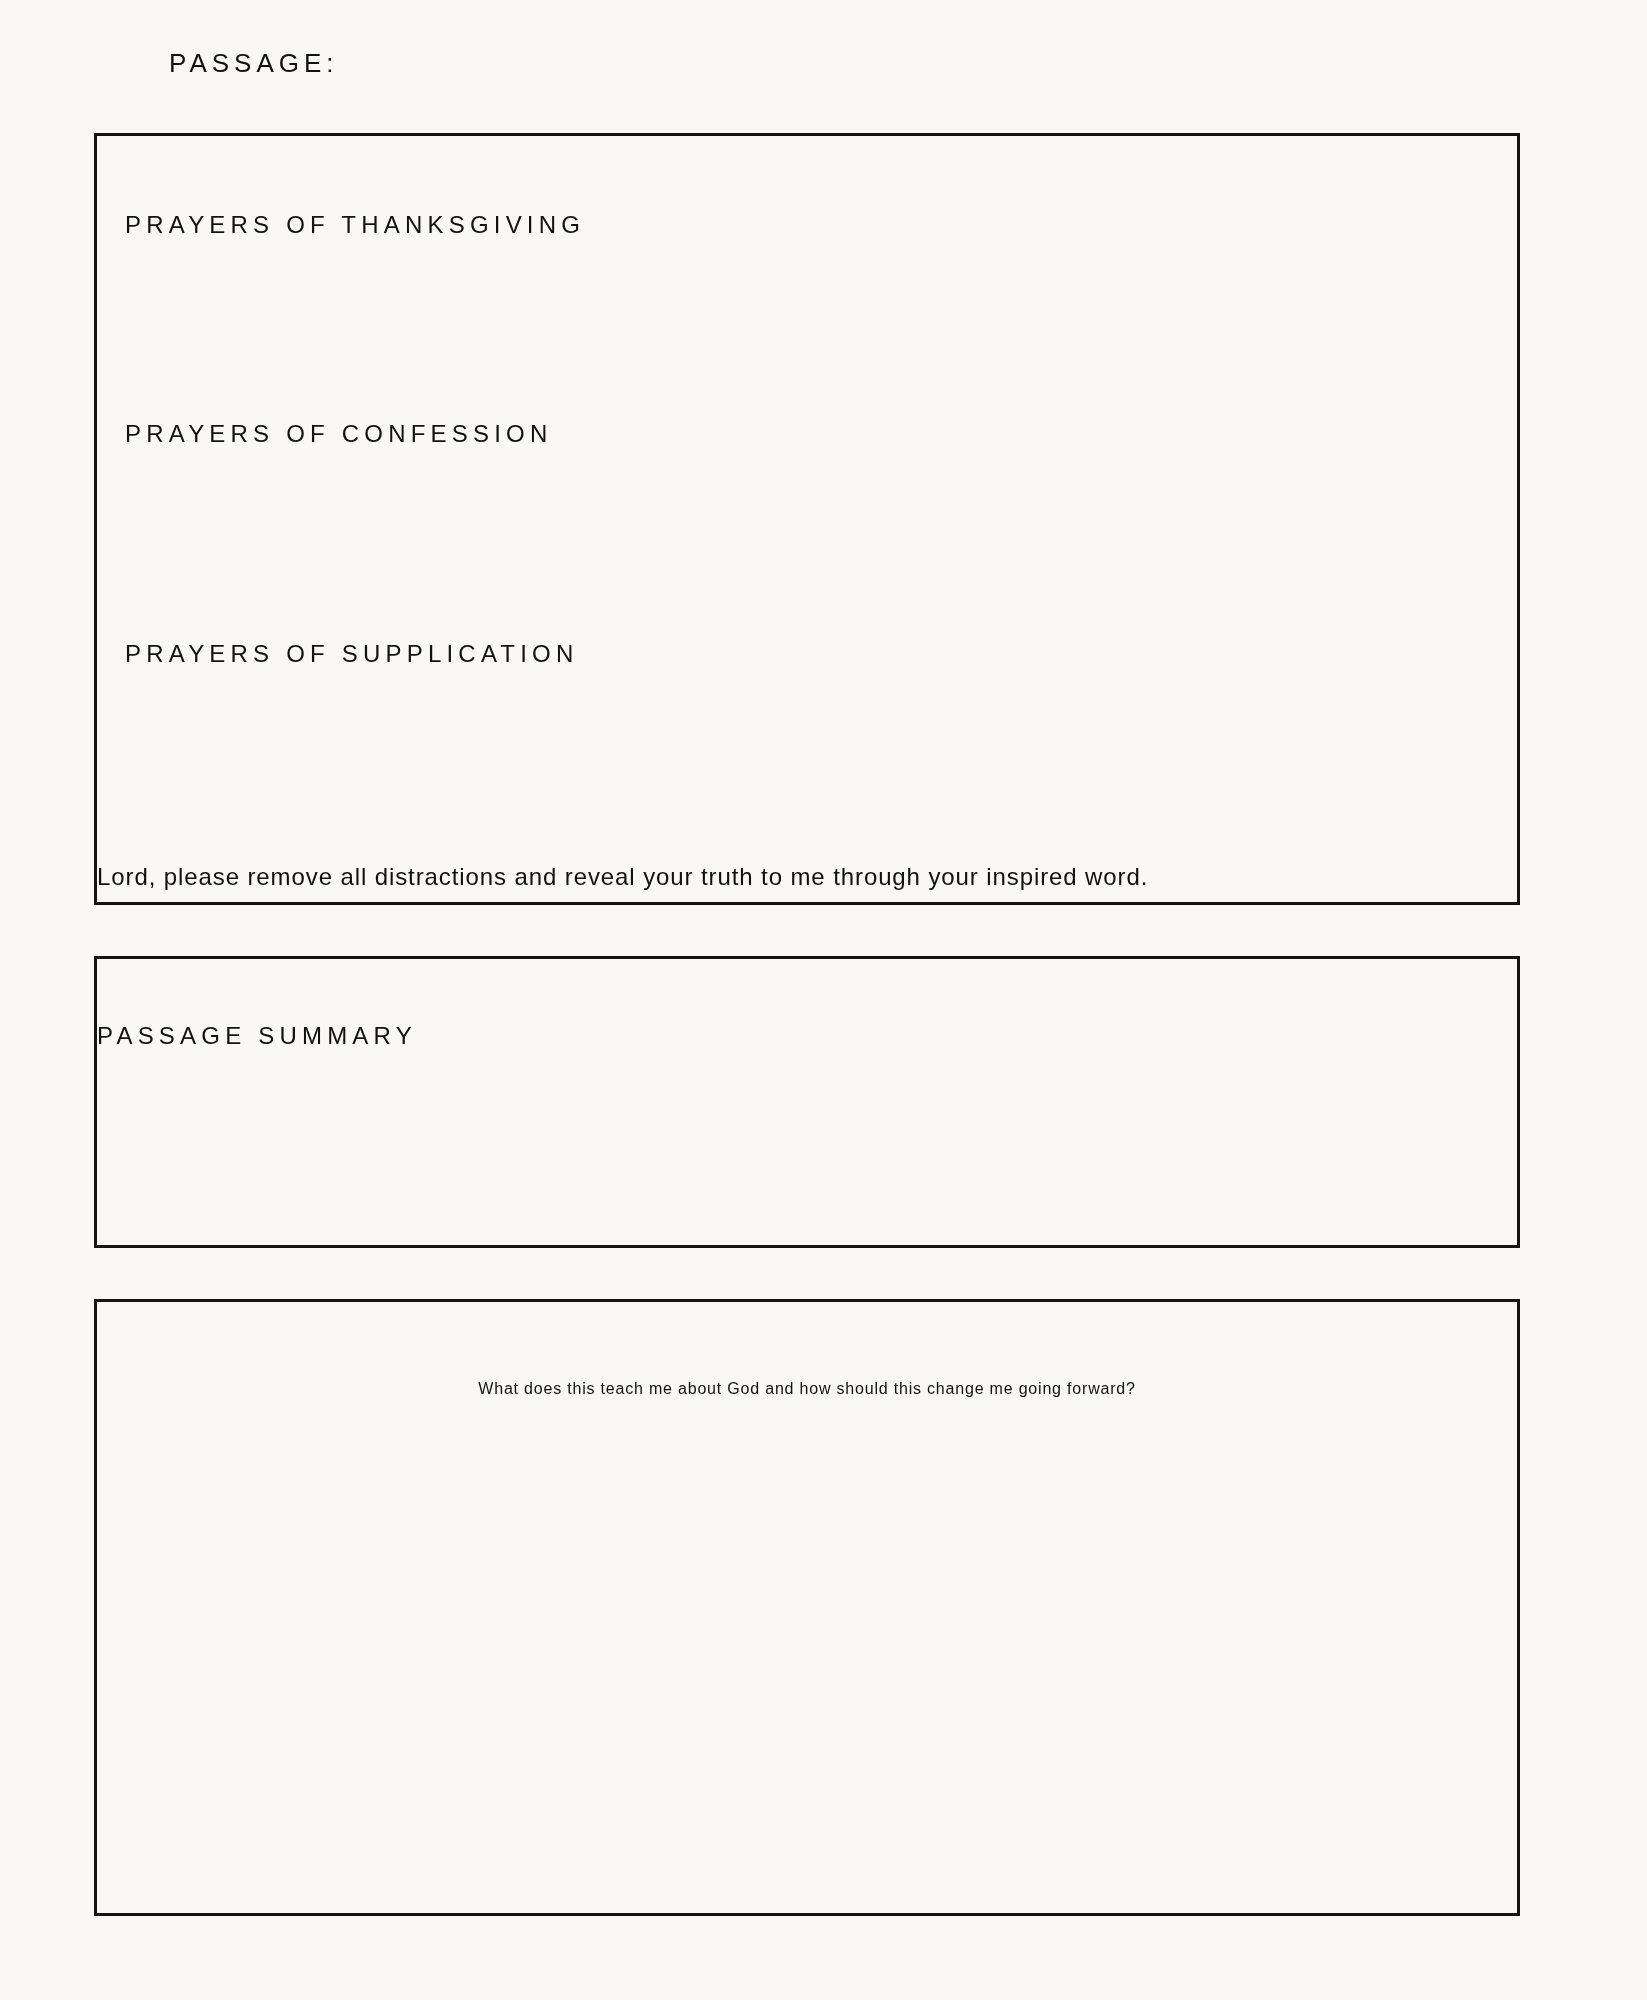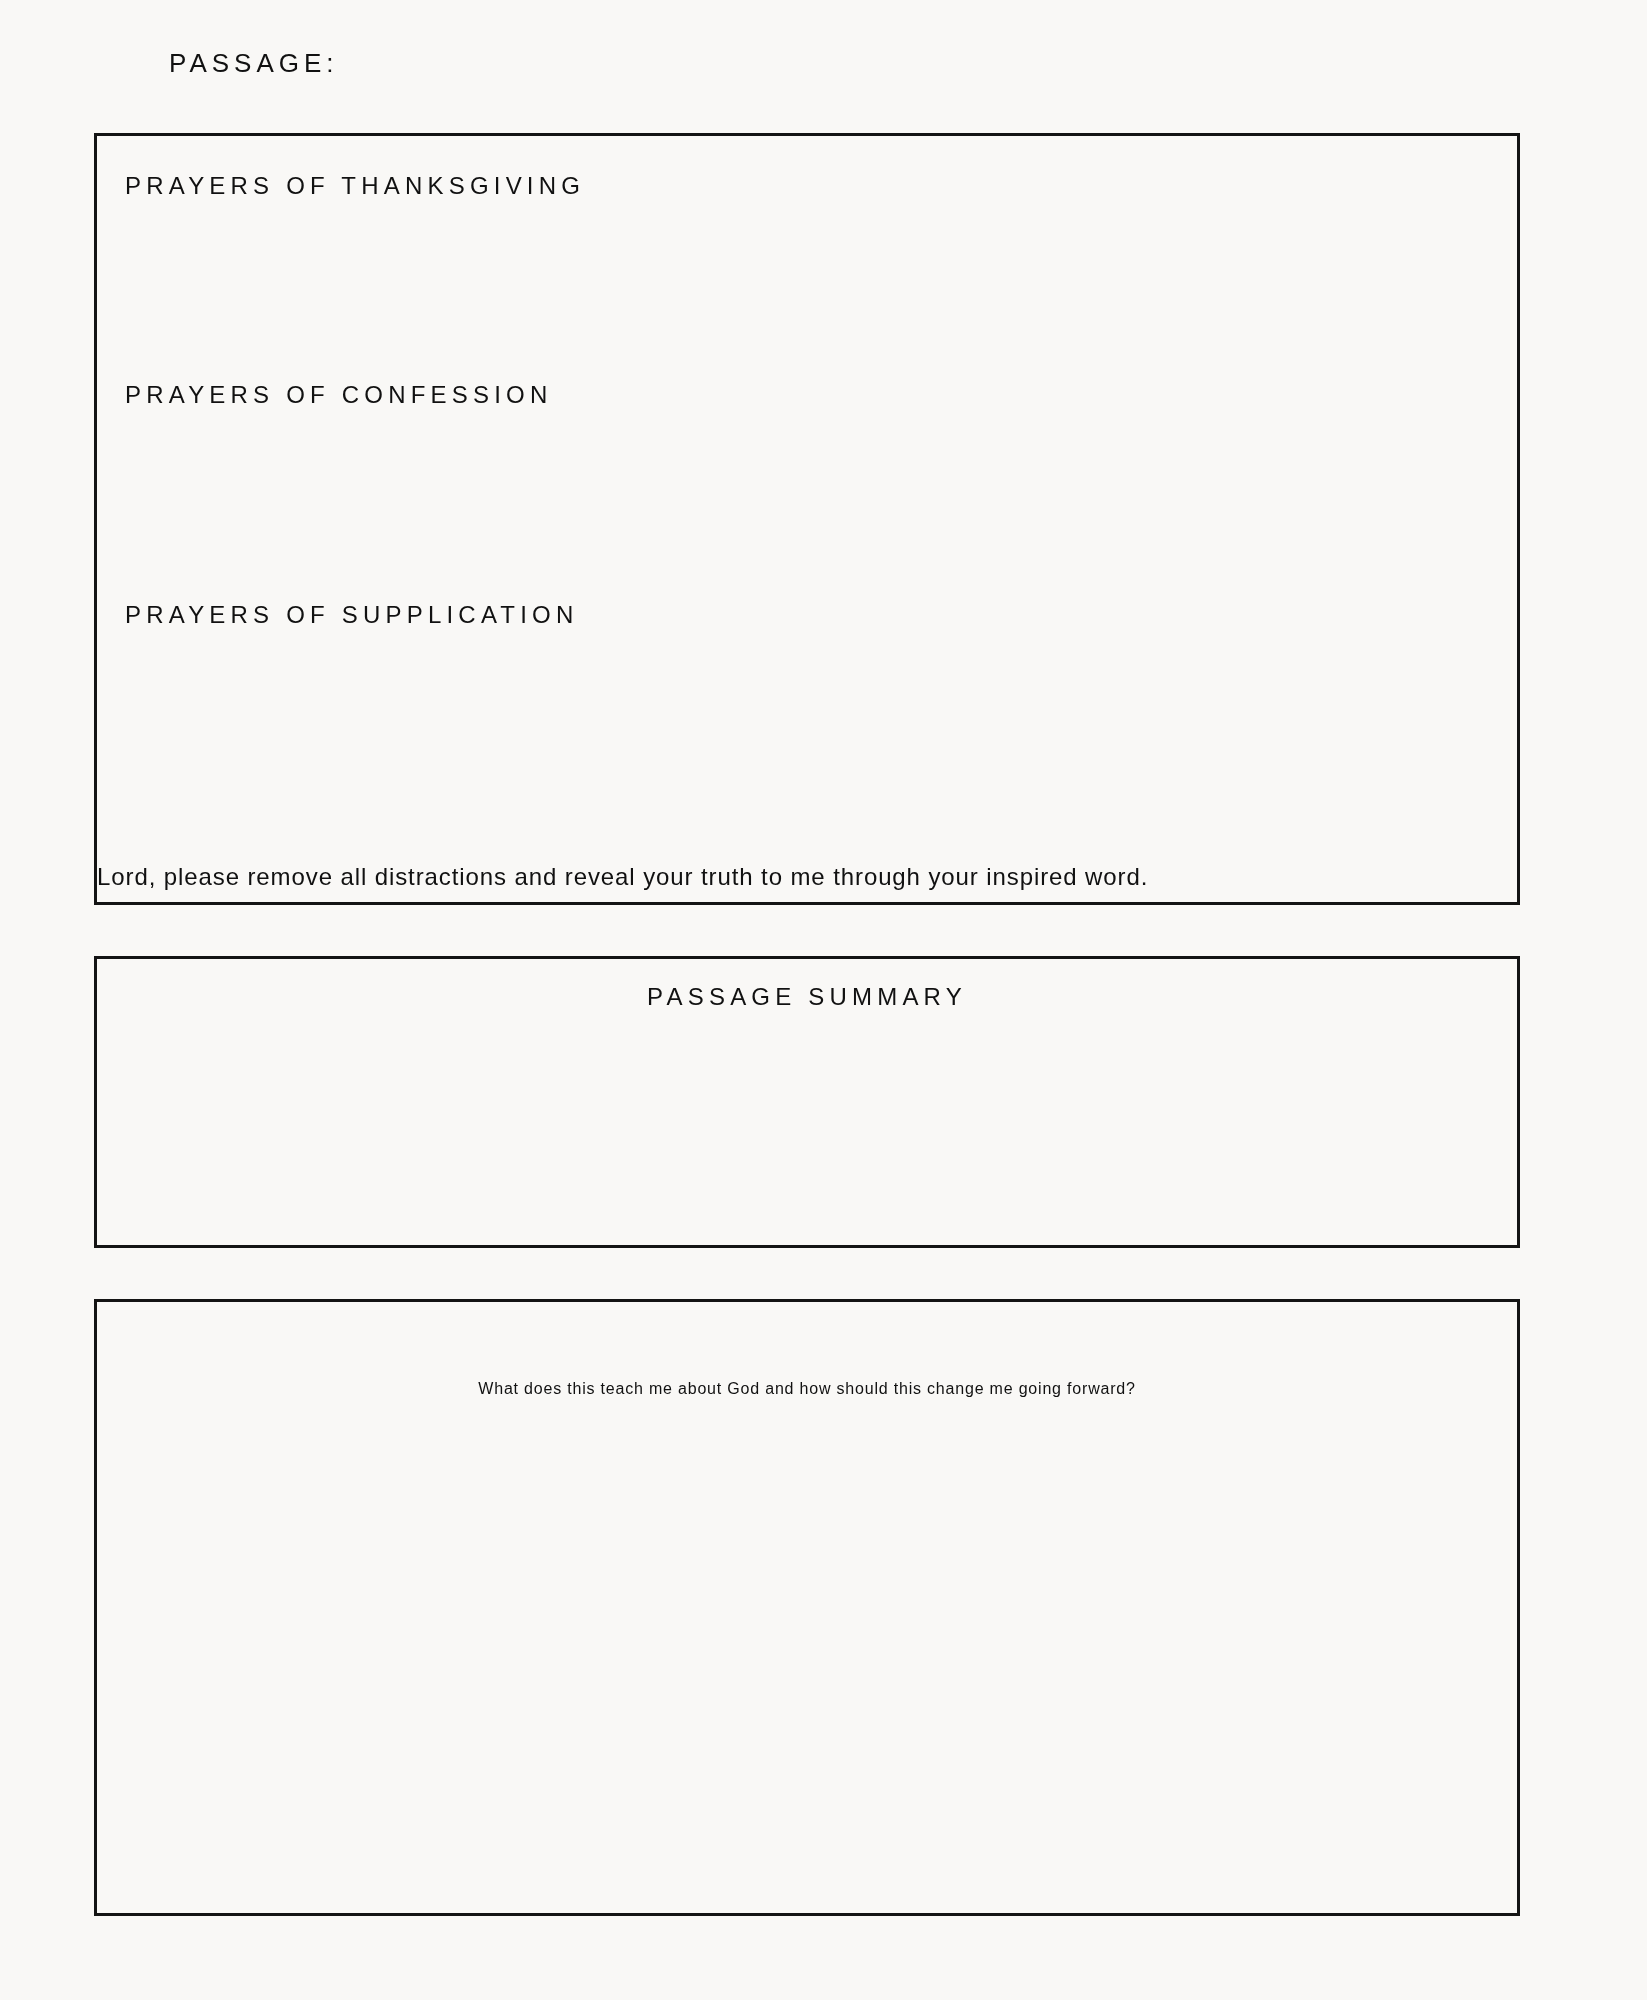--- a/index.html
+++ b/index.html
@@ -34,23 +34,24 @@
   #box-prayers { top: 133px; height: 766px; }
   #box-summary { top: 956px; height: 286px; }
   #box-application { top: 1299px; height: 611px; }
 
   .heading {
     position: absolute;
     font-size: 24px;
     line-height: 28px;
     letter-spacing: 5.2px;
     white-space: nowrap;
+    margin-top: 39px;
   }
   .heading.left { left: 28px; }
-  .heading.center { left: 0; right: 0; text-align: center; }
+  .heading.center { left: 0; right: 0; }
 
   #h-thanks { top: 36px; }
   #h-confession { top: 245px; }
   #h-supplication { top: 465px; text-align: center; }
 
   .closing-line {
     position: absolute;
     left: 0; right: 0;
     top: 727px;
     text-align: left;

